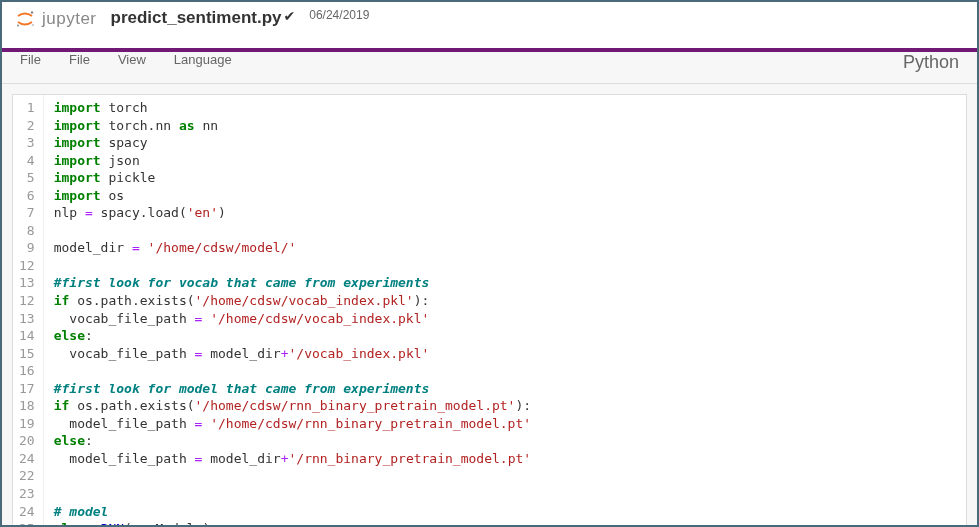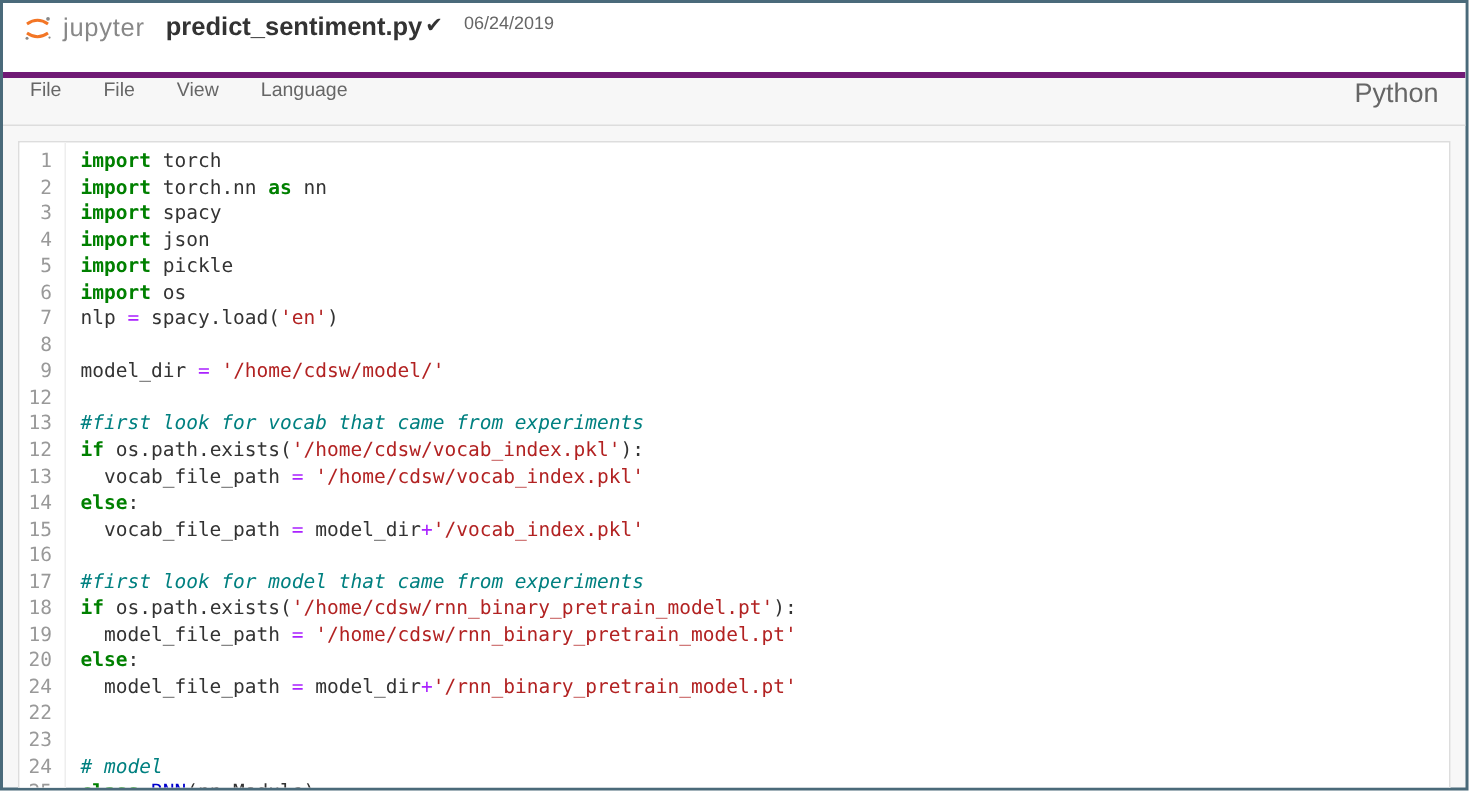--- a/index.html
+++ b/index.html
@@ -58,21 +58,21 @@
 .code {
   padding: 4px 10px;
   white-space: pre;
   color: #333;
   flex: 1;
 }
 .code .line { display: block; min-height: 1.35em; }
 .kw { color: #008000; font-weight: bold; }
 .fn { color: #0000cc; text-align: center; }
 .str { color: #b22222; }
-.cmt { color: #008080; font-style: italic; }
+.cmt { color: #008080; font-style: italic; font-weight: bold; }
 .op { color: #aa22ff; }
 </style>
 </head>
 <body>
 
 <div class="header">
   <div class="logo">
     <svg class="logo-icon" viewBox="0 0 44 44">
       <circle cx="22" cy="22" r="18" fill="none"></circle>
       <path d="M8 28 Q22 38 36 28" stroke="#f37626" stroke-width="4" fill="none"></path>

